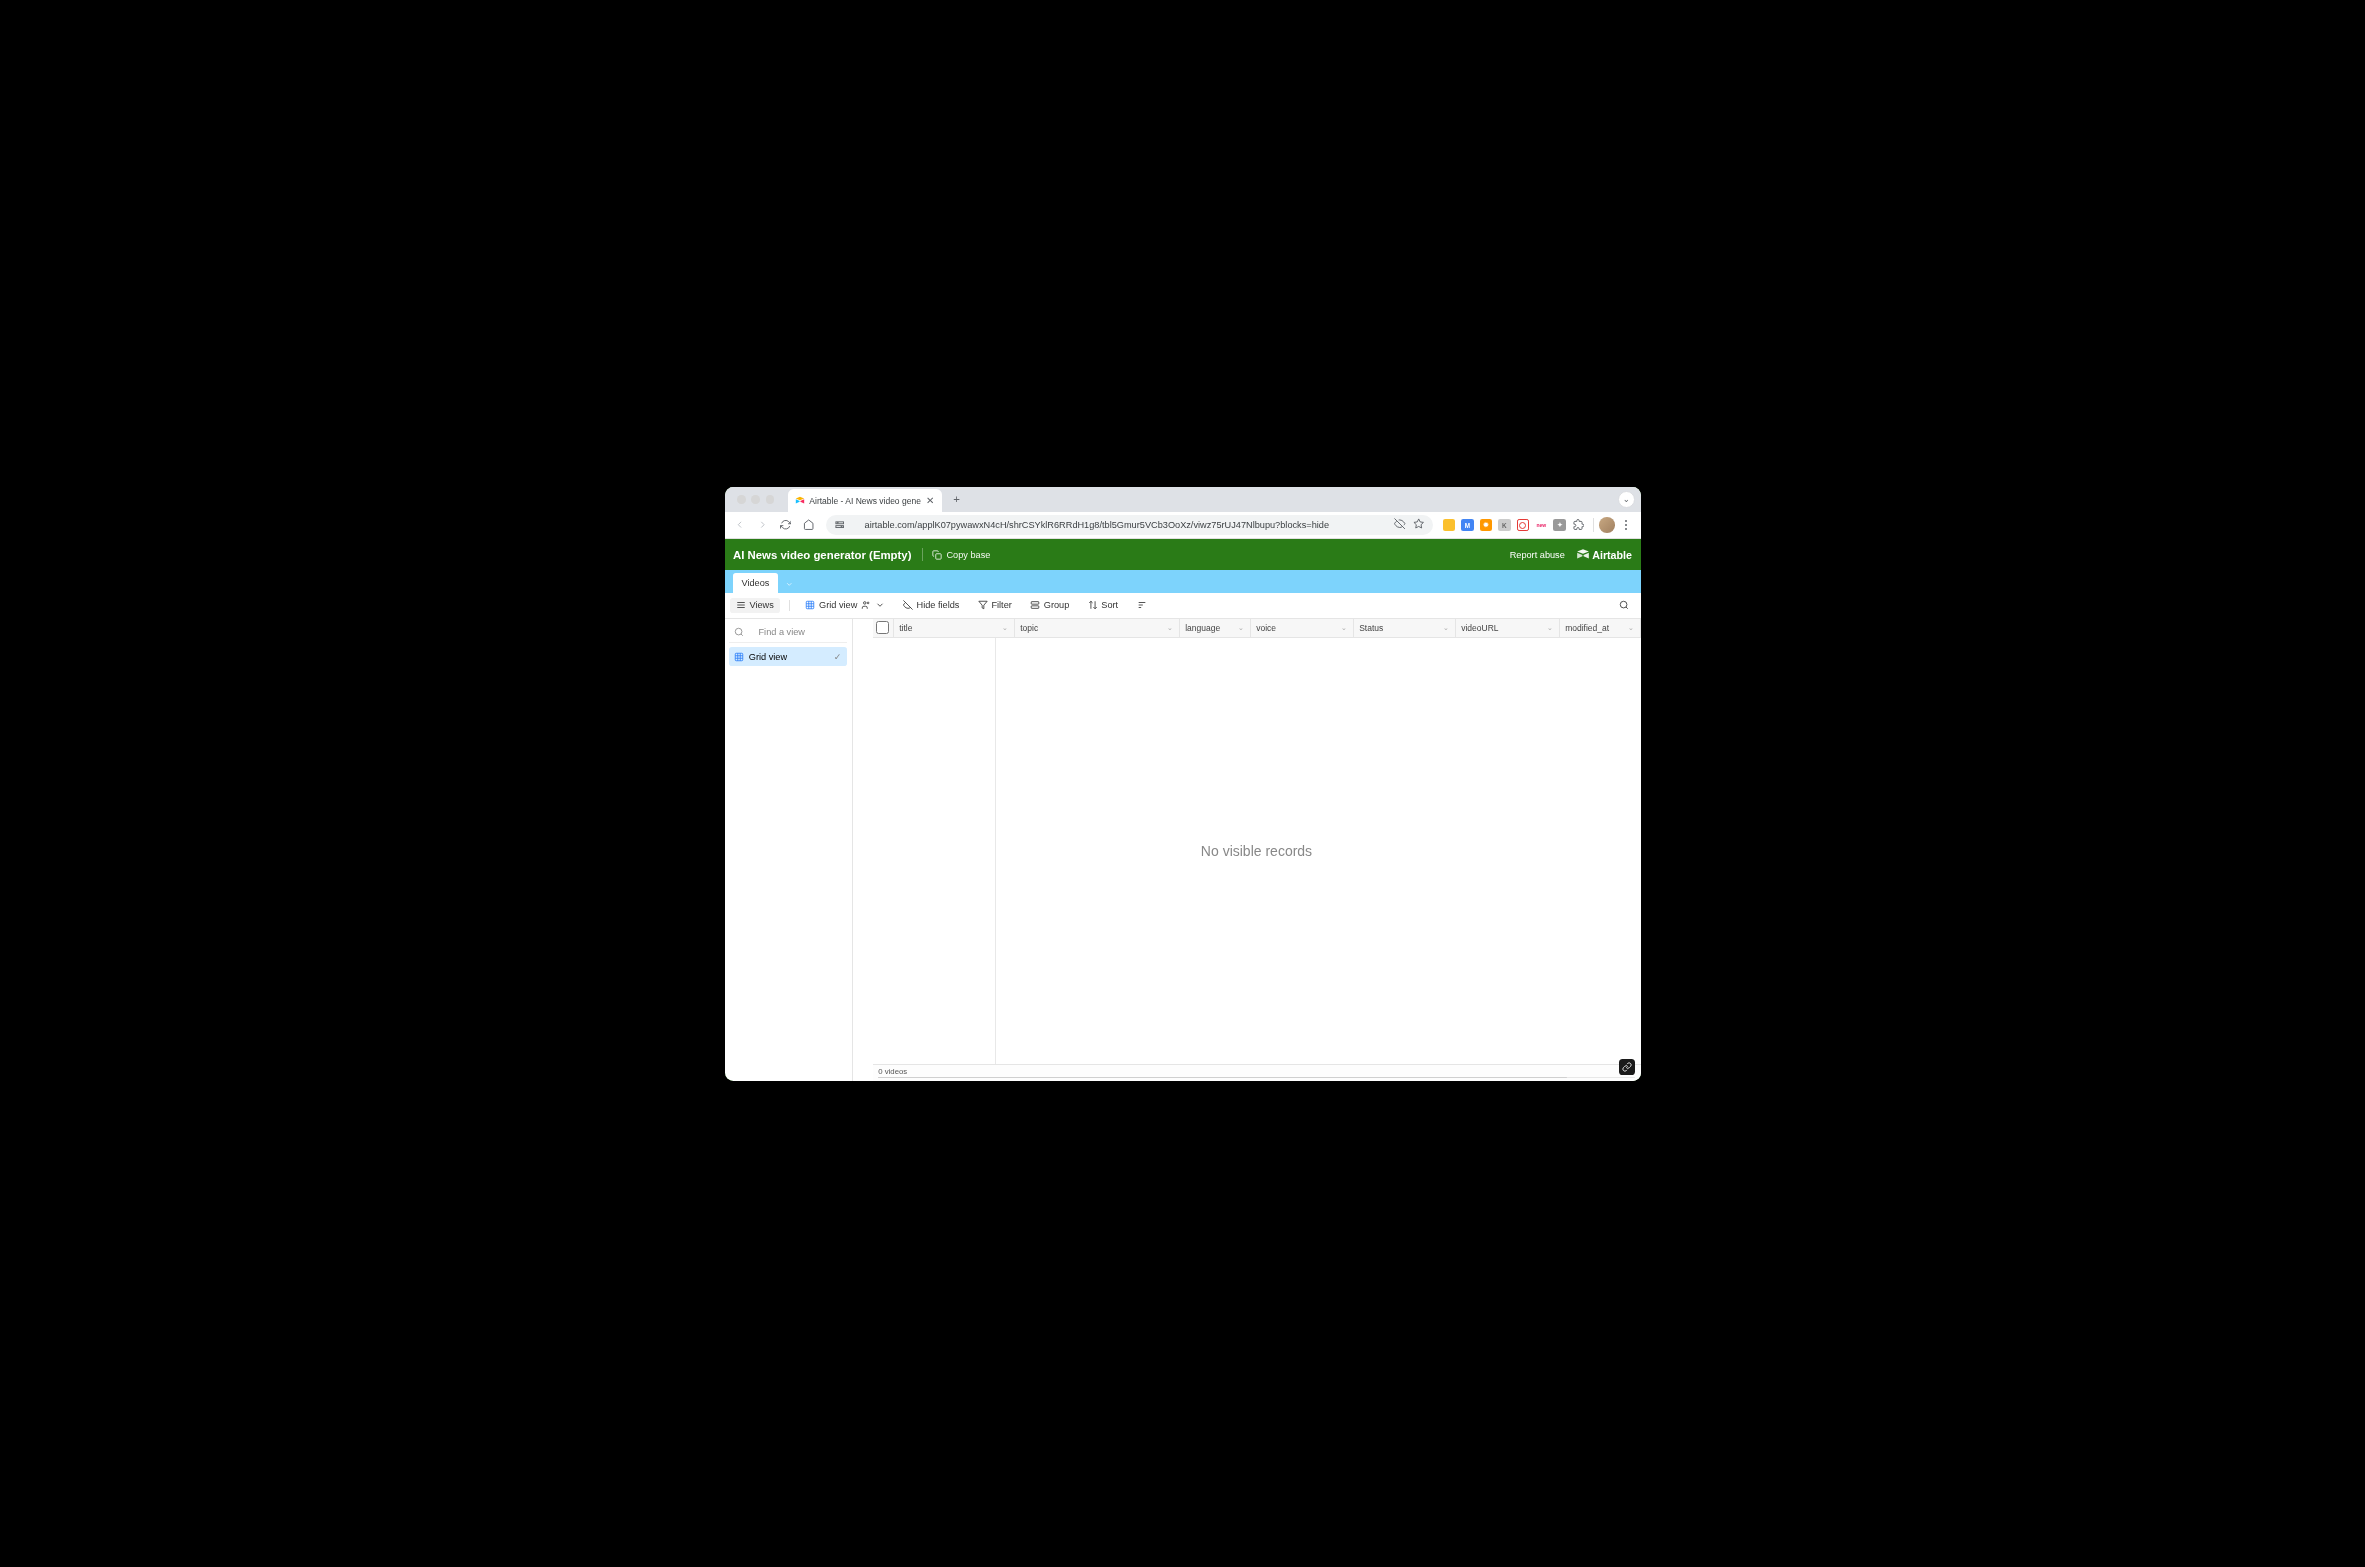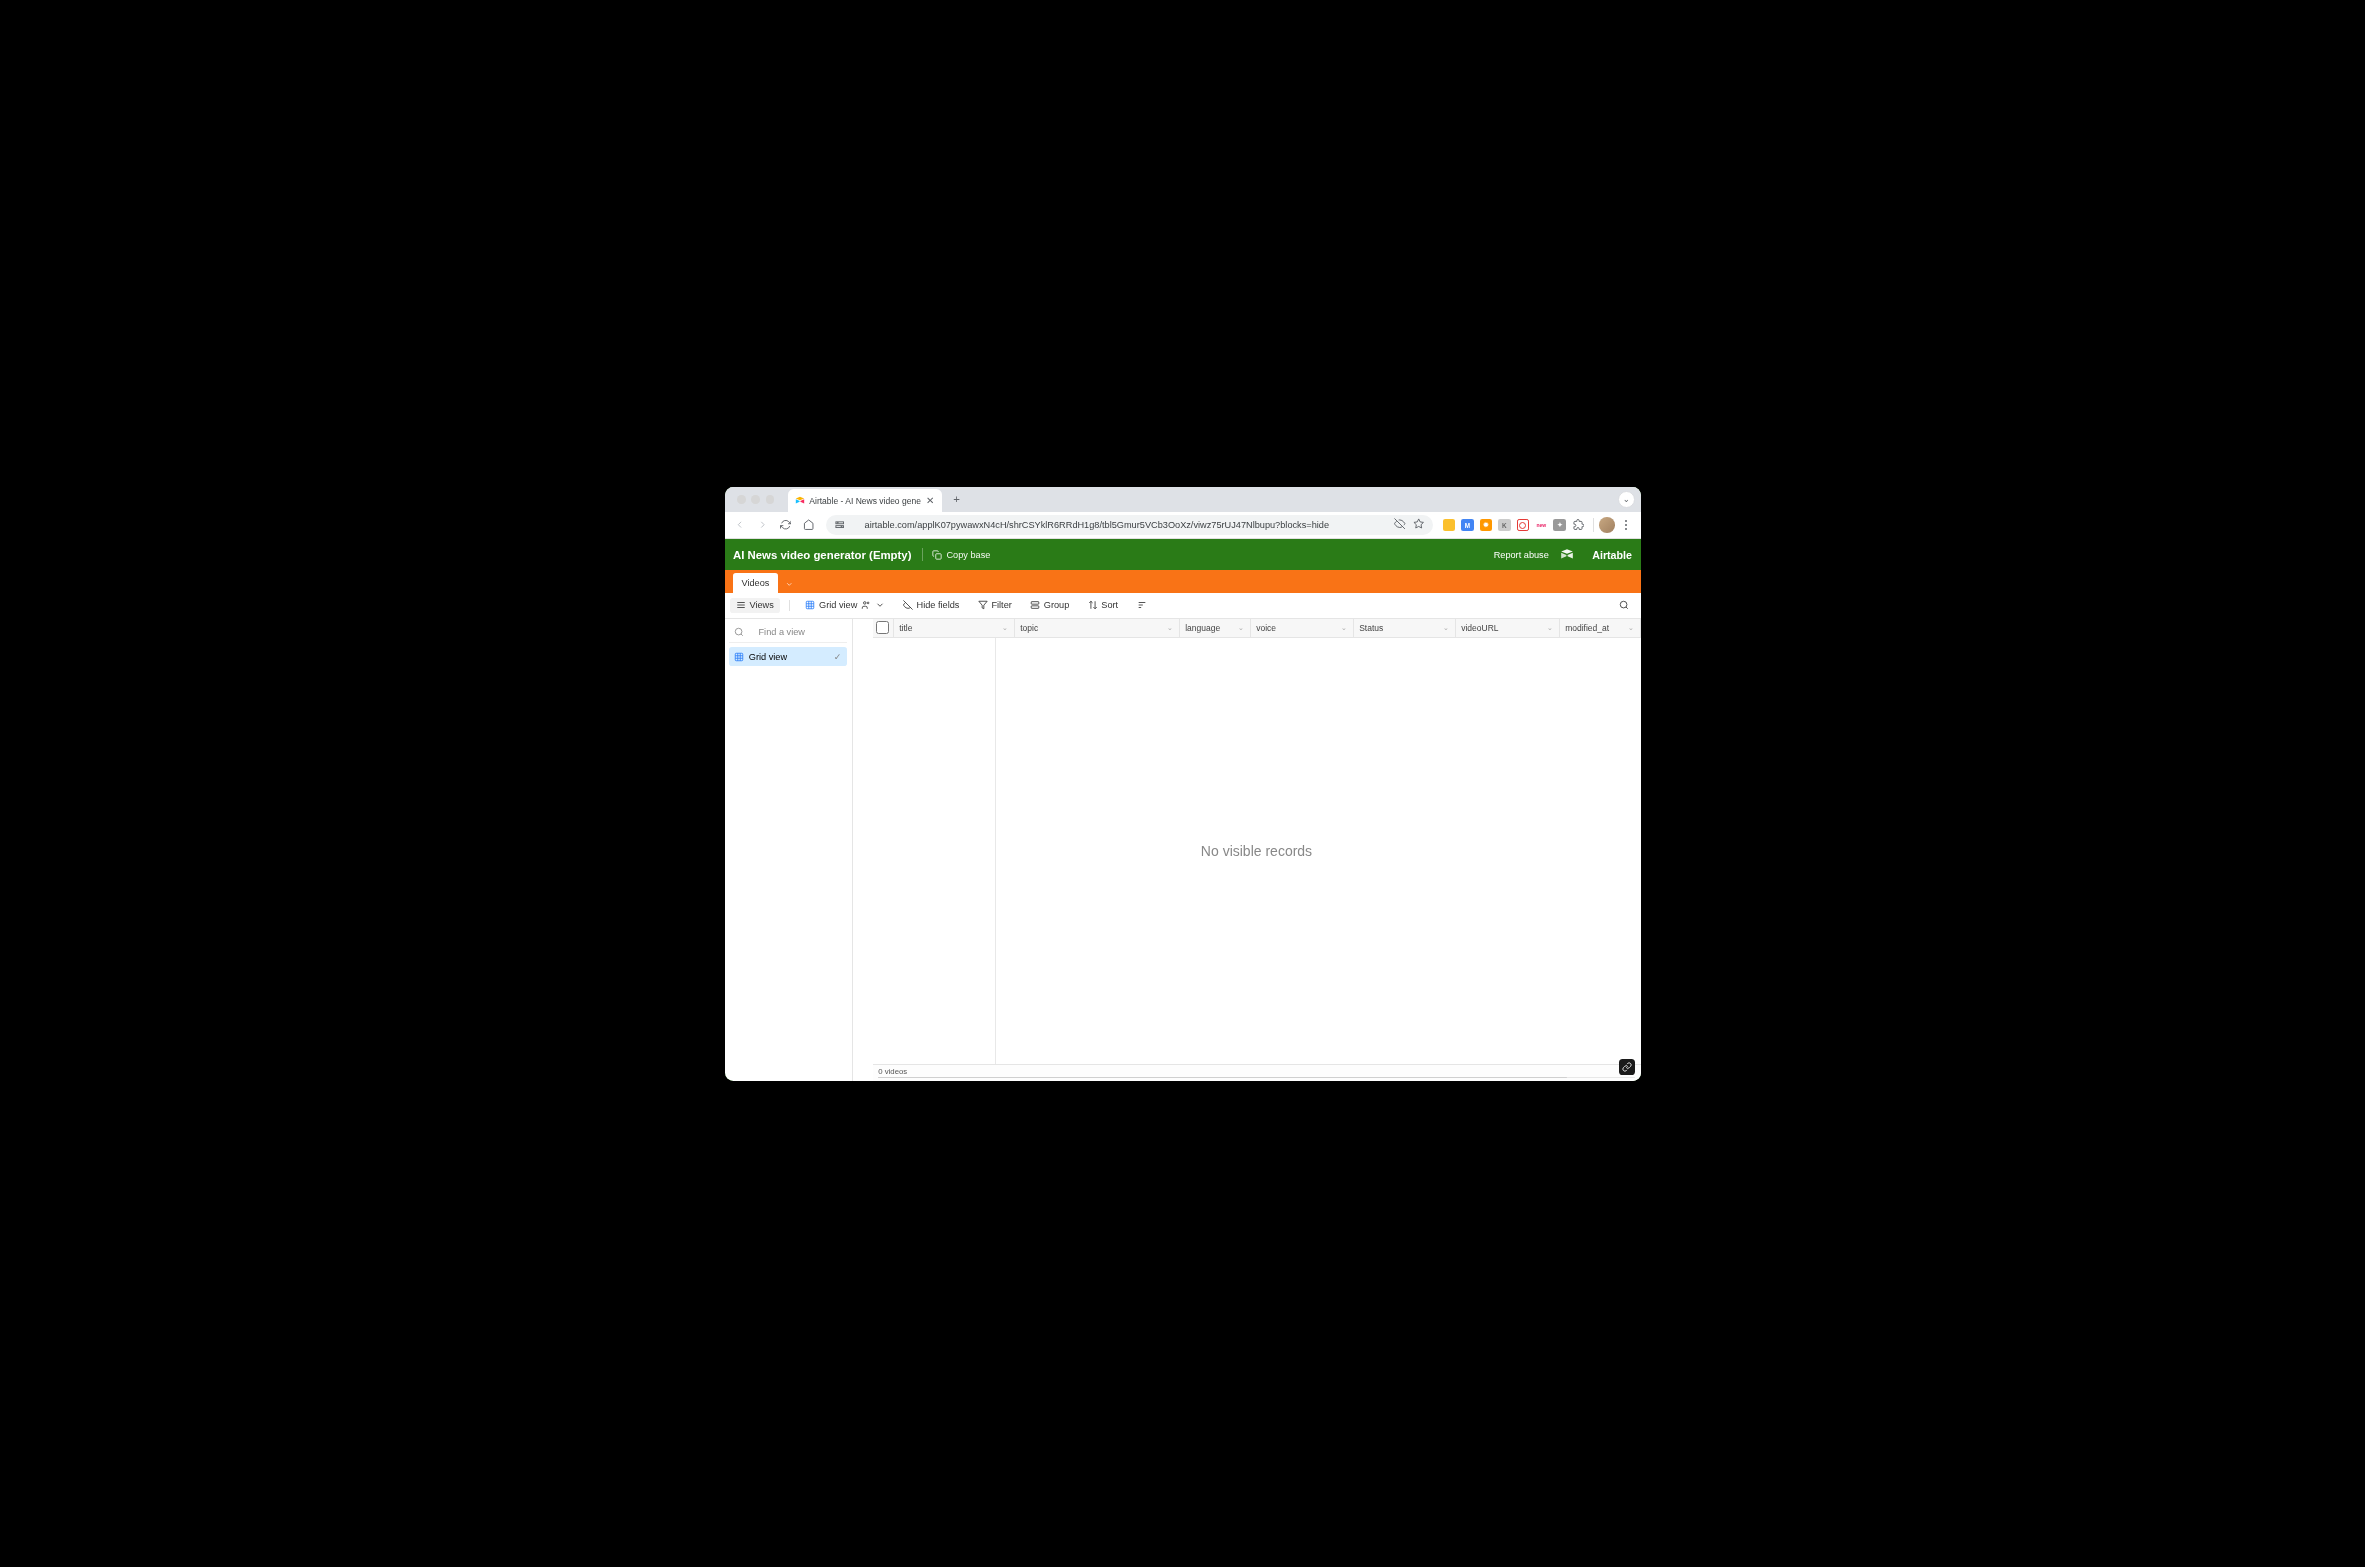--- a/index.html
+++ b/index.html
@@ -35,25 +35,25 @@
 .menu-dots span { width: 2.1px; height: 2.1px; background: #5f6368; border-radius: 50%; }
 
 
 .app-header { background: #2a7b17; color: #fff; height: 31px; display: flex; align-items: center; padding: 0 8.5px; gap: 10px; }
 .base-title { font-size: 11.4px; font-weight: 600; }
 .divider-v { width: 0.7px; height: 12.8px; background: rgba(255,255,255,0.3); }
 .copy-base { display: flex; gap: 4.3px; font-size: 9.2px; cursor: pointer; opacity: 0.95; }
 .copy-base svg { width: 10px; height: 10px; }
 .header-right { margin-left: auto; display: flex; align-items: center; gap: 11.4px; }
 .report-abuse { font-size: 9.2px; cursor: pointer; }
-.airtable-logo { display: flex; align-items: center; gap: 18px; font-weight: 600; font-size: 10.7px; cursor: pointer; }
+.airtable-logo { display: flex; align-items: center; gap: 2px; font-weight: 600; font-size: 10.7px; cursor: pointer; }
 .airtable-logo svg { width: 14px; height: 14px; }
 
 
-.table-tabs-row { background: #f97316; height: 23px; display: flex; align-items: flex-end; padding: 0 8.5px; }
+.table-tabs-row { background: #7dd3fc; height: 23px; display: flex; align-items: flex-end; padding: 0 8.5px; }
 .table-tab { background: #fff; color: #333; height: 20px; padding: 0 8.5px; border-radius: 2.8px 2.8px 0 0; display: flex; align-items: center; font-size: 9.2px; font-weight: 500; cursor: pointer; }
 .tab-chevron { width: 17px; height: 17px; display: flex; align-items: center; justify-content: center; color: rgba(255,255,255,0.9); cursor: pointer; margin-left: 2.8px; }
 
 
 .toolbar { background: #fff; height: 25.6px; border-bottom: 0.7px solid #e5e5e5; display: flex; align-items: center; padding: 0 5.7px; gap: 7px; font-size: 9.2px; color: #333; }
 .tb-btn { display: flex; align-items: center; gap: 3.6px; padding: 2.8px 5.7px; border-radius: 2.8px; cursor: pointer; }
 .tb-btn.views { background: #f2f2f2; }
 .tb-btn svg { width: 10px; height: 10px; flex-shrink: 0; }
 .tb-divider { width: 0.7px; height: 11.4px; background: #e0e0e0; margin: 0 2.8px; }
 .toolbar-right { margin-left: auto; display: flex; align-items: center; }

